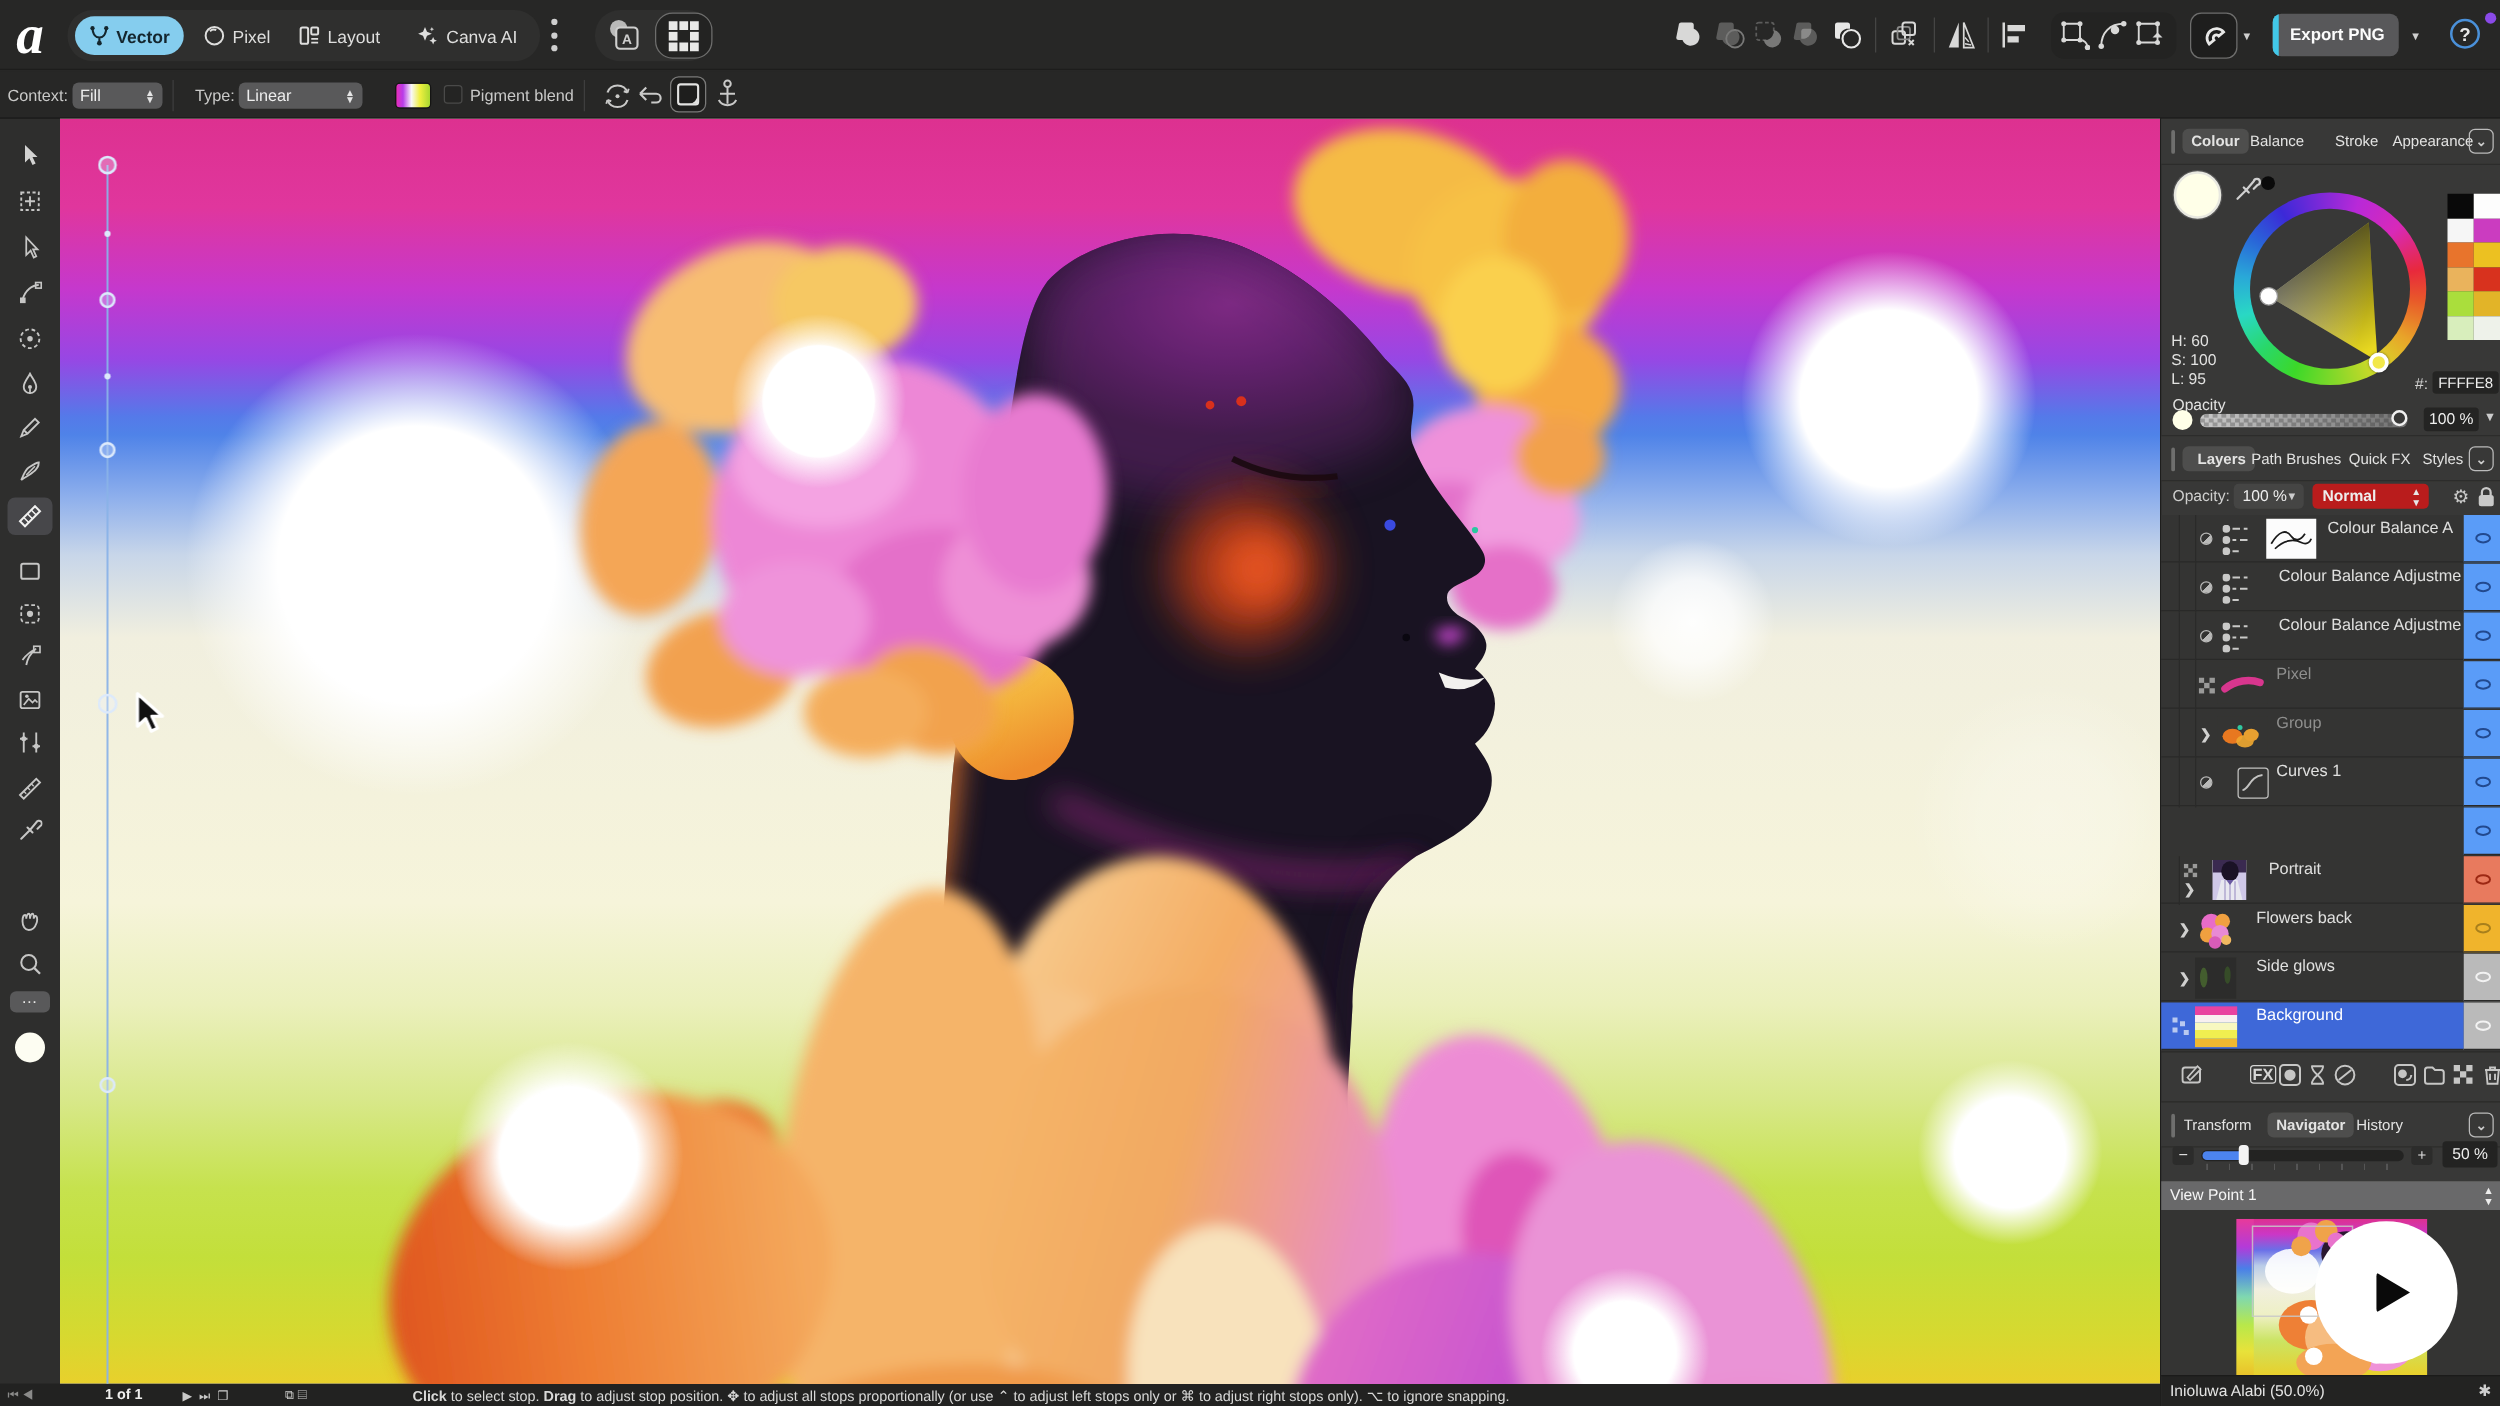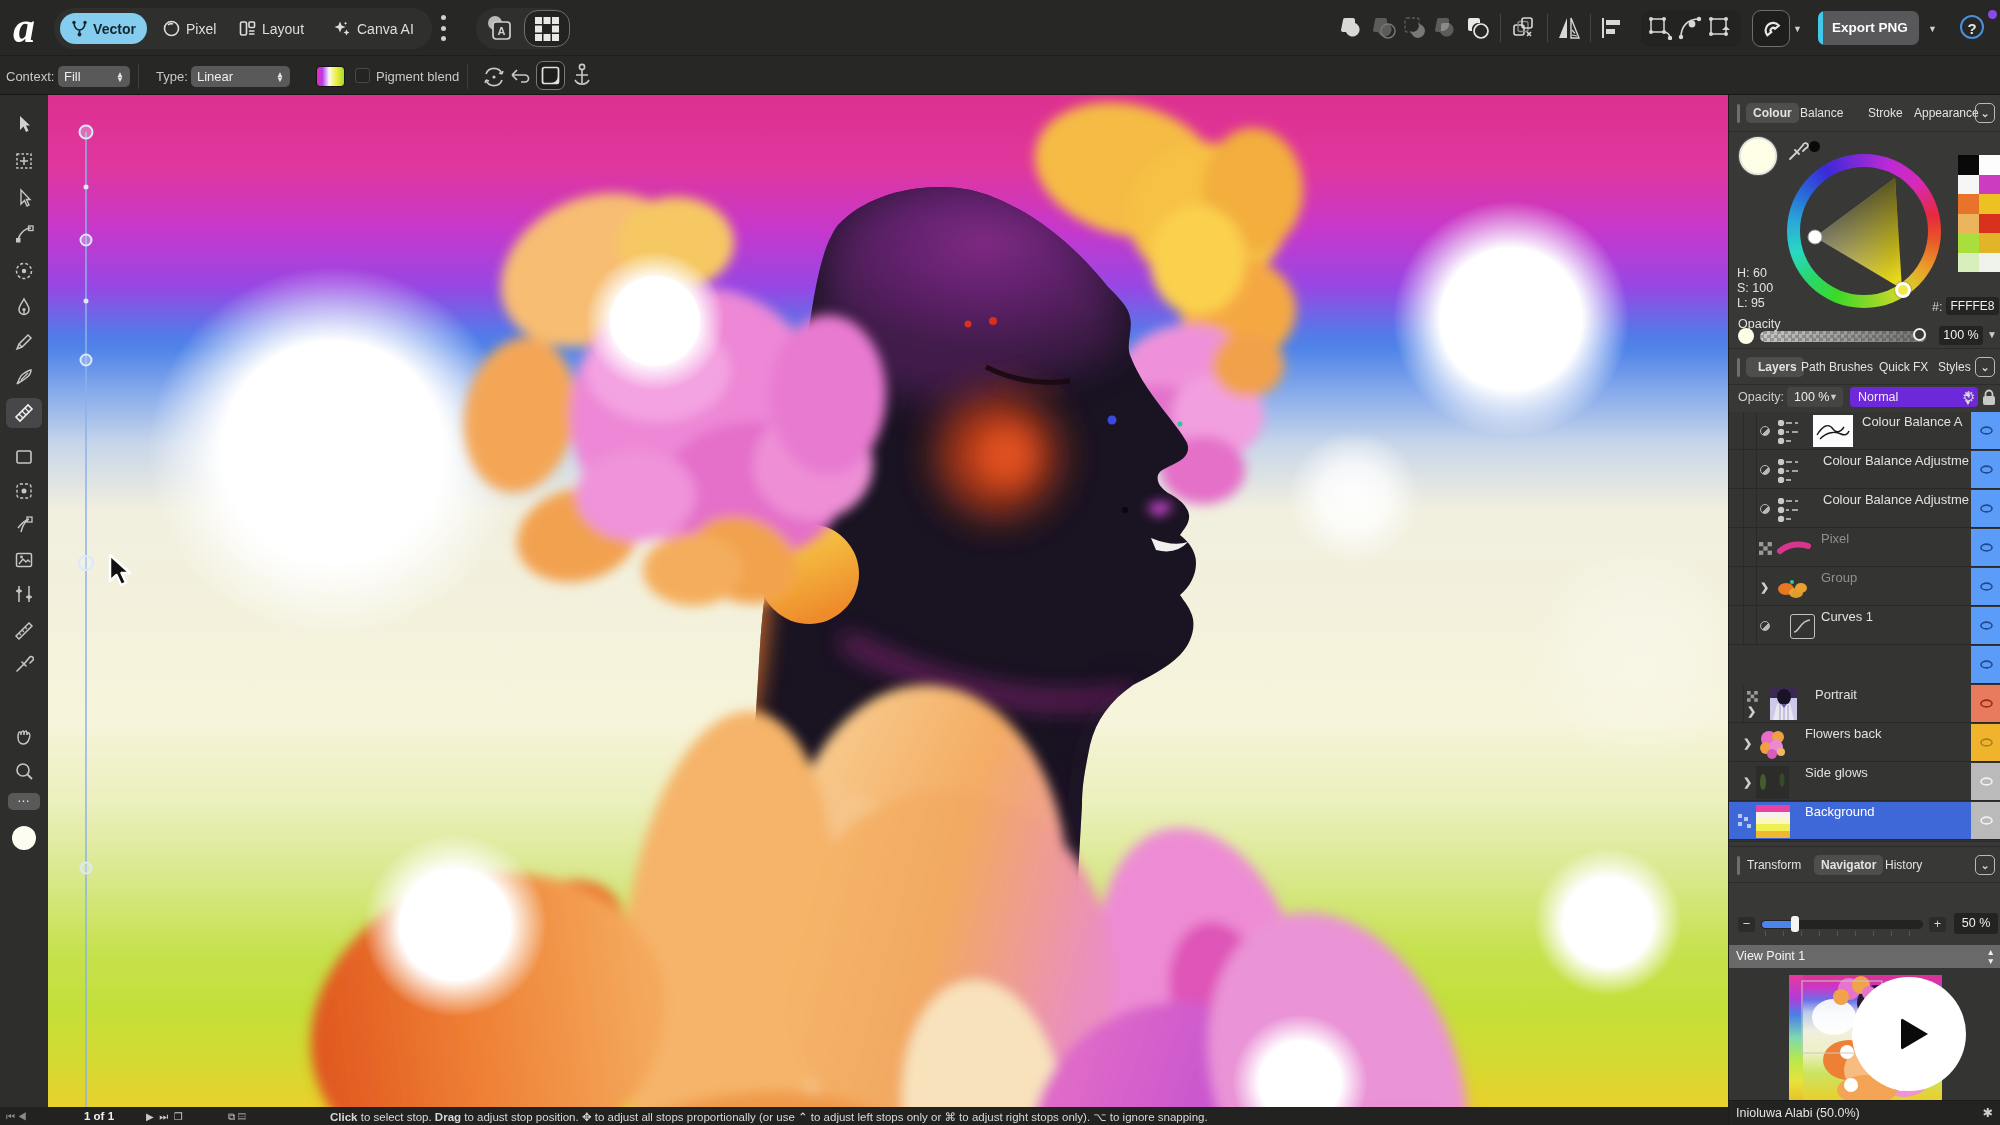--- a/index.html
+++ b/index.html
@@ -561,21 +561,21 @@
       <div class="tab tabsel" style="left:17px;padding-left:12px;">Layers</div>
       <div class="tab" style="left:72px;">Path Brushes</div>
       <div class="tab" style="left:150px;">Quick FX</div>
       <div class="tab" style="left:209px;">Styles</div>
       <div class="chevbtn">⌄</div>
     </div>
 
     <div class="abs" style="left:0;top:290px;width:272px;height:27px;">
       <div class="abs" style="left:9px;top:5px;font-size:12.5px;color:#cfcfce;">Opacity:</div>
       <div class="abs" style="left:58px;top:2px;width:56px;height:20px;background:#454544;border-radius:4px;font-size:12.5px;color:#eee;line-height:20px;padding-left:7px;">100 %<span style="position:absolute;right:5px;font-size:9px;color:#ccc;">▼</span></div>
-      <div class="abs" style="left:121px;top:2px;width:128px;height:20px;background:#6d28d9;border-radius:4px;font-size:12.5px;color:#eee;line-height:20px;padding-left:8px;">Normal<span style="position:absolute;right:6px;font-size:8px;line-height:9px;top:2px;color:#e8e8e8;">▲<br>▼</span></div>
+      <div class="abs" style="left:121px;top:2px;width:93px;height:20px;background:#b91c1c;border-radius:4px;font-size:12.5px;color:#eee;line-height:20px;padding-left:8px;font-weight:bold;">Normal<span style="position:absolute;right:6px;font-size:8px;line-height:9px;top:2px;color:#e8e8e8;">▲<br>▼</span></div>
       <div class="abs" style="left:233px;top:3px;color:#c9c9c8;font-size:15px;">⚙</div>
       <svg class="abs" style="left:253px;top:4px;" width="14" height="17" viewBox="0 0 14 17">
           <rect x="1" y="7" width="12" height="9" rx="2" fill="#c9c9c8"></rect>
           <path d="M3.5,7 V5 a3.5,3.5 0 0 1 7,0 V7" fill="none" stroke="#c9c9c8" stroke-width="1.8"></path>
         </svg>
     </div>
 
     <div class="abs" id="rows" style="left:0;top:317px;width:272px;height:429px;background:#343433;">
 
       <div class="lr" style="top:0;">
@@ -836,21 +836,21 @@
           <rect x="11" y="1" width="5" height="5" fill="#c6c6c5"></rect>
           <rect x="6" y="6" width="5" height="5" fill="#c6c6c5"></rect>
           <rect x="1" y="11" width="5" height="5" fill="#c6c6c5"></rect>
           <rect x="11" y="11" width="5" height="5" fill="#c6c6c5"></rect>
         </svg>
       <svg class="abs" style="left:256px;top:9px;" width="18" height="18" viewBox="0 0 18 18">
           <path d="M3,5 h12 M7,5 V3 h4 v2 M4,5 l1,11 h8 l1,-11 M7,8 v5 M11,8 v5" stroke="#c6c6c5" stroke-width="1.5" fill="none"></path>
         </svg>
     </div>
 
-    <div class="tabsrow" style="top:751px;border-top:1px solid #2a2a29;">
+    <div class="tabsrow" style="top:786px;border-top:1px solid #2a2a29;">
       <div class="tabhandle"></div>
       <div class="tab" style="left:18px;">Transform</div>
       <div class="tab tabsel" style="left:85px;">Navigator</div>
       <div class="tab" style="left:156px;">History</div>
       <div class="chevbtn">⌄</div>
     </div>
 
     <div class="abs" style="left:0;top:816px;width:272px;height:34px;">
       <div class="abs" style="left:9px;top:6px;width:17px;height:15px;background:#2c2c2b;border-radius:3px;color:#ddd;text-align:center;line-height:13px;font-size:13px;">−</div>
       <div class="abs" style="left:32px;top:9px;width:162px;height:9px;background:#232322;border-radius:5px;"></div>

